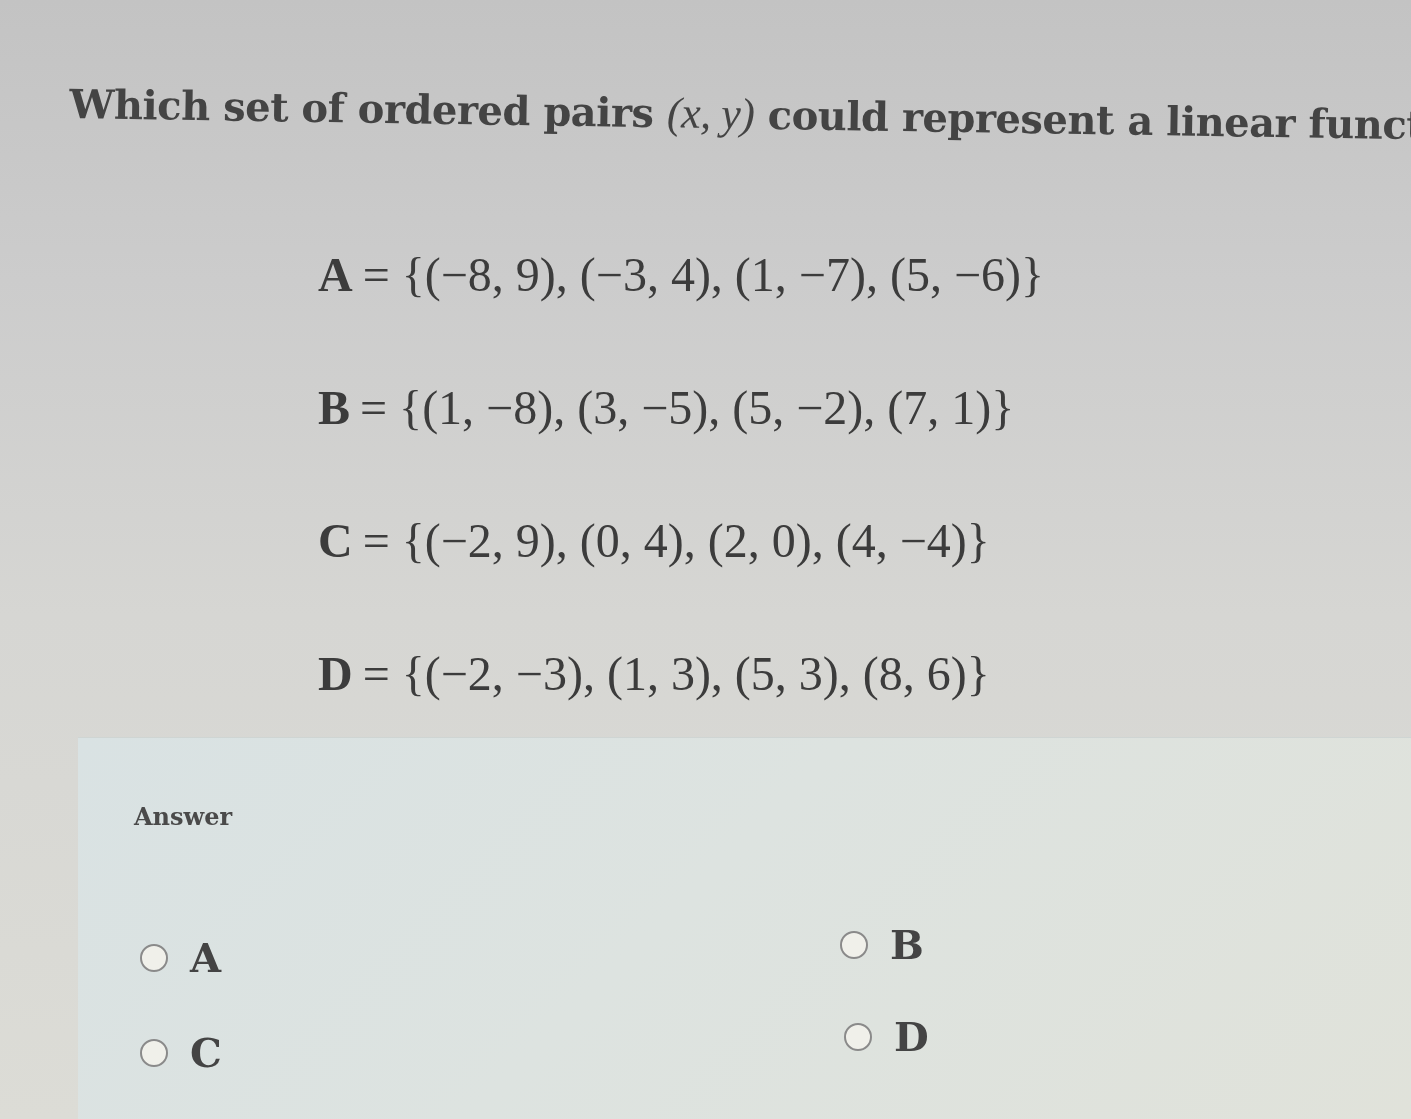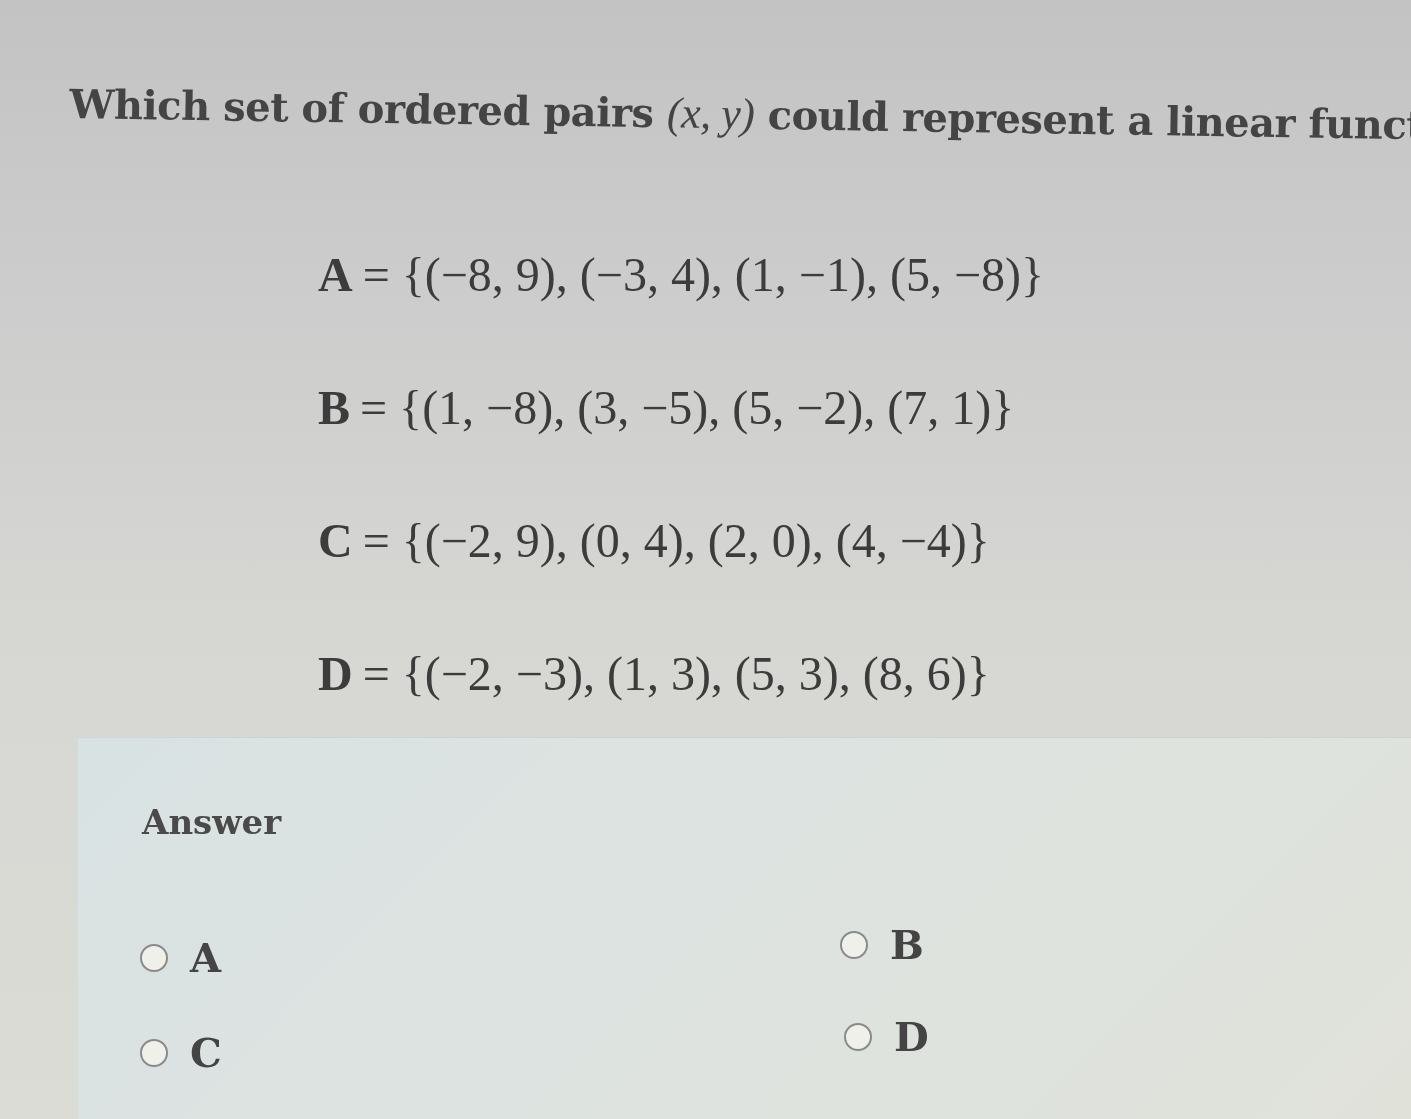--- a/index.html
+++ b/index.html
@@ -30,21 +30,21 @@
   }
   .set-row .set-name { font-weight: bold; margin-right: 10px; }
   .set-row .eq { margin-right: 12px; }
   .answer-panel {
     position: absolute; left: 78px; top: 737px; right: 0; bottom: 0;
     background: linear-gradient(135deg, #d9e2e3 0%, #dde3e0 45%, #e0e2da 100%);
     border-top: 1px solid #cfd5d3;
   }
   .answer-label {
     position: absolute; left: 56px; top: 64px;
-    font-size: 34px; font-weight: bold; color: #4a4a4a; margin-left: 8px;
+    font-size: 24px; font-weight: bold; color: #4a4a4a;
   }
   .option {
     position: absolute; display: flex; align-items: center; cursor: pointer;
   }
   .radio {
     width: 28px; height: 28px; border-radius: 50%;
     border: 2px solid #8a8a8a; background: #f0f0ea;
     box-sizing: border-box; margin-right: 22px;
   }
   .opt-label { font-size: 40px; font-weight: bold; color: #444; }
@@ -53,21 +53,21 @@
 <body>
 
 <div class="question">
   <span>Which set of ordered pairs </span><span class="var">(x, y)</span><span> could represent a linear function?</span>
 </div>
 
 <div class="sets">
   <div class="set-row">
     <span class="set-name">A</span>
     <span class="eq">=</span>
-    <span>{(−8, 9),  (−3, 4),  (1, −1),  (5, −8)}</span>
+    <span>{(−8, 9),  (−3, 4),  (1, −7),  (5, −6)}</span>
   </div>
   <div class="set-row">
     <span class="set-name">B</span>
     <span class="eq">=</span>
     <span>{(1, −8),  (3, −5),  (5, −2),  (7, 1)}</span>
   </div>
   <div class="set-row">
     <span class="set-name">C</span>
     <span class="eq">=</span>
     <span>{(−2, 9),  (0, 4),  (2, 0),  (4, −4)}</span>

